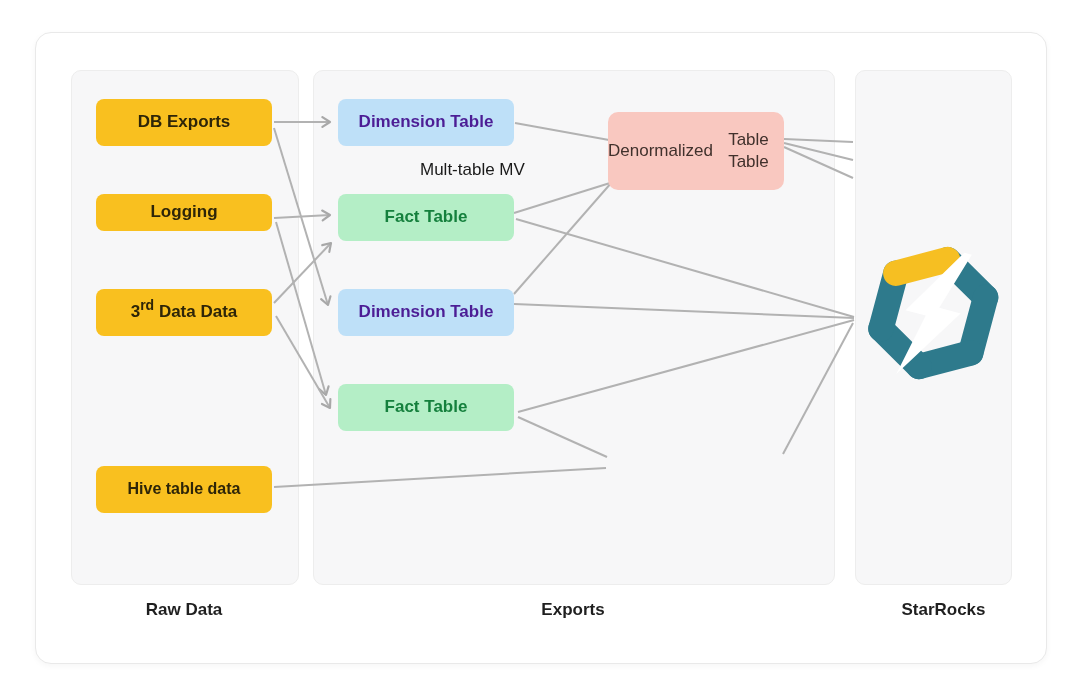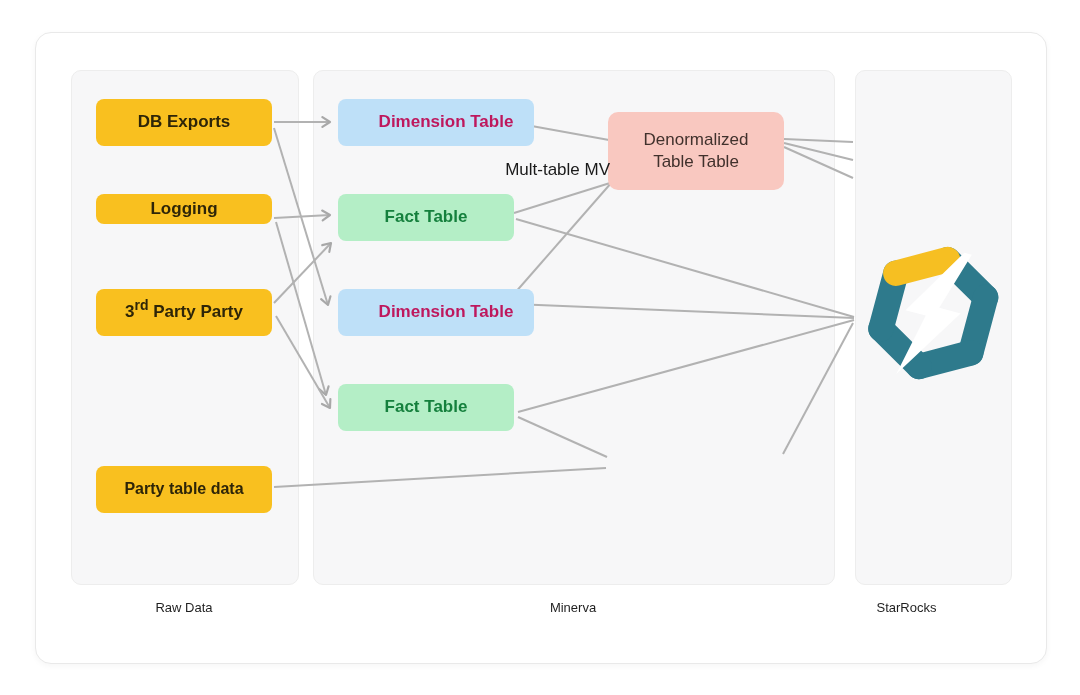--- a/index.html
+++ b/index.html
@@ -12,27 +12,27 @@
   .card{position:absolute;left:35px;top:32px;width:1010px;height:630px;background:#fff;
         border:1px solid #e9e9e9;border-radius:16px;box-shadow:0 2px 6px rgba(0,0,0,0.04);}
   .panel{position:absolute;background:#f7f7f8;border:1px solid #ededed;border-radius:10px;}
   .panel.left{left:71px;top:70px;width:226px;height:513px;}
   .panel.mid{left:313px;top:70px;width:520px;height:513px;}
   .panel.right{left:855px;top:70px;width:155px;height:513px;}
   .wires{position:absolute;left:0;top:0;width:1080px;height:695px;pointer-events:none;z-index:2;}
   .node{position:absolute;z-index:3;display:flex;align-items:center;justify-content:center;
         text-align:center;border-radius:8px;font-size:17px;font-weight:700;line-height:1.3;}
   .node.source{background:var(--c-source);color:#2e2508;}
-  .node.dimension{background:var(--c-dimension);color:#be185d;padding-left:20px;}
+  .node.dimension{background:var(--c-dimension);color:#4c1d95;}
   .node.fact{background:var(--c-fact);color:#15803d;}
   .node.materialized{background:var(--c-materialized);color:#41312c;border-radius:10px;
-        font-weight:500;flex-direction:column;}
+        font-weight:500;flex-direction:row;}
   .node sup{font-size:14px;vertical-align:super;line-height:0;}
-  .anno{position:absolute;z-index:3;font-size:17px;font-weight:500;color:#1a1a1a;text-align:right;}
-  .group-label{position:absolute;z-index:3;top:600px;font-size:13px;font-weight:400;color:#1f1f1f;text-align:center;}
+  .anno{position:absolute;z-index:3;font-size:17px;font-weight:500;color:#1a1a1a;text-align:left;}
+  .group-label{position:absolute;z-index:3;top:600px;font-size:17px;font-weight:700;color:#1f1f1f;text-align:center;}
   .logo{position:absolute;left:866px;top:240px;width:134px;height:146px;z-index:3;}
   .seg{stroke-width:23;stroke-linecap:round;fill:none;}
   .seg.teal{stroke:var(--c-logo_teal);}
   .seg.yellow{stroke:var(--c-logo_yellow);}
   .bolt{fill:#ffffff;}
 </style>
 </head>
 <body>
 
 <div class="stage">
@@ -66,28 +66,28 @@
         <line x1="783" y1="454" x2="853" y2="323"></line>
         <line x1="784" y1="139" x2="853" y2="142"></line>
         <line x1="784" y1="143" x2="853" y2="160"></line>
         <line x1="784" y1="147" x2="853" y2="178"></line>
       </g>
   </svg>
 
   <div class="node source" style="left:96px;top:99px;width:176px;height:47px;align-items:center;">
     <span>DB Exports</span>
   </div>
-  <div class="node source" style="left:96px;top:194px;width:176px;height:30px;">
+  <div class="node source" style="left:96px;top:194px;width:176px;height:37px;">
     <span>Logging</span>
   </div>
   <div class="node source" style="left:96px;top:289px;width:176px;height:47px;">
-    <span><span>3</span><sup>rd</sup><span> Party Party</span></span>
+    <span><span>3</span><sup>rd</sup><span> Data Data</span></span>
   </div>
   <div class="node source" style="left:96px;top:466px;width:176px;height:47px;font-size:16px;">
-    <span>Party table data</span>
+    <span>Hive table data</span>
   </div>
 
   <div class="node dimension" style="left:338px;top:99px;width:176px;height:47px;">
     <span>Dimension Table</span>
   </div>
   <div class="node fact" style="left:338px;top:194px;width:176px;height:47px;">
     <span>Fact Table</span>
   </div>
   <div class="node dimension" style="left:338px;top:289px;width:176px;height:47px;">
     <span>Dimension Table</span>
@@ -110,15 +110,15 @@
         <line class="seg teal" x1="92" y1="80" x2="50" y2="104"></line>
         <line class="seg teal" x1="50" y1="104" x2="8" y2="80"></line>
         <line class="seg teal" x1="8" y1="80" x2="8" y2="28"></line>
         <line class="seg yellow" x1="8" y1="28" x2="50" y2="4"></line>
         <path class="bolt" d="M63,-6 L25,58 L44,58 L32,116 L74,48 L54,48 L70,-6 Z"></path>
       </g>
     </svg>
   </div>
 
   <div class="group-label" style="left:71px;width:226px;">Raw Data</div>
-  <div class="group-label" style="left:313px;width:520px;">Minerva</div>
-  <div class="group-label" style="left:829px;width:155px;text-align:center;">StarRocks</div>
+  <div class="group-label" style="left:313px;width:520px;">Exports</div>
+  <div class="group-label" style="left:866px;width:155px;text-align:center;">StarRocks</div>
 </div>
 
 </body></html>

